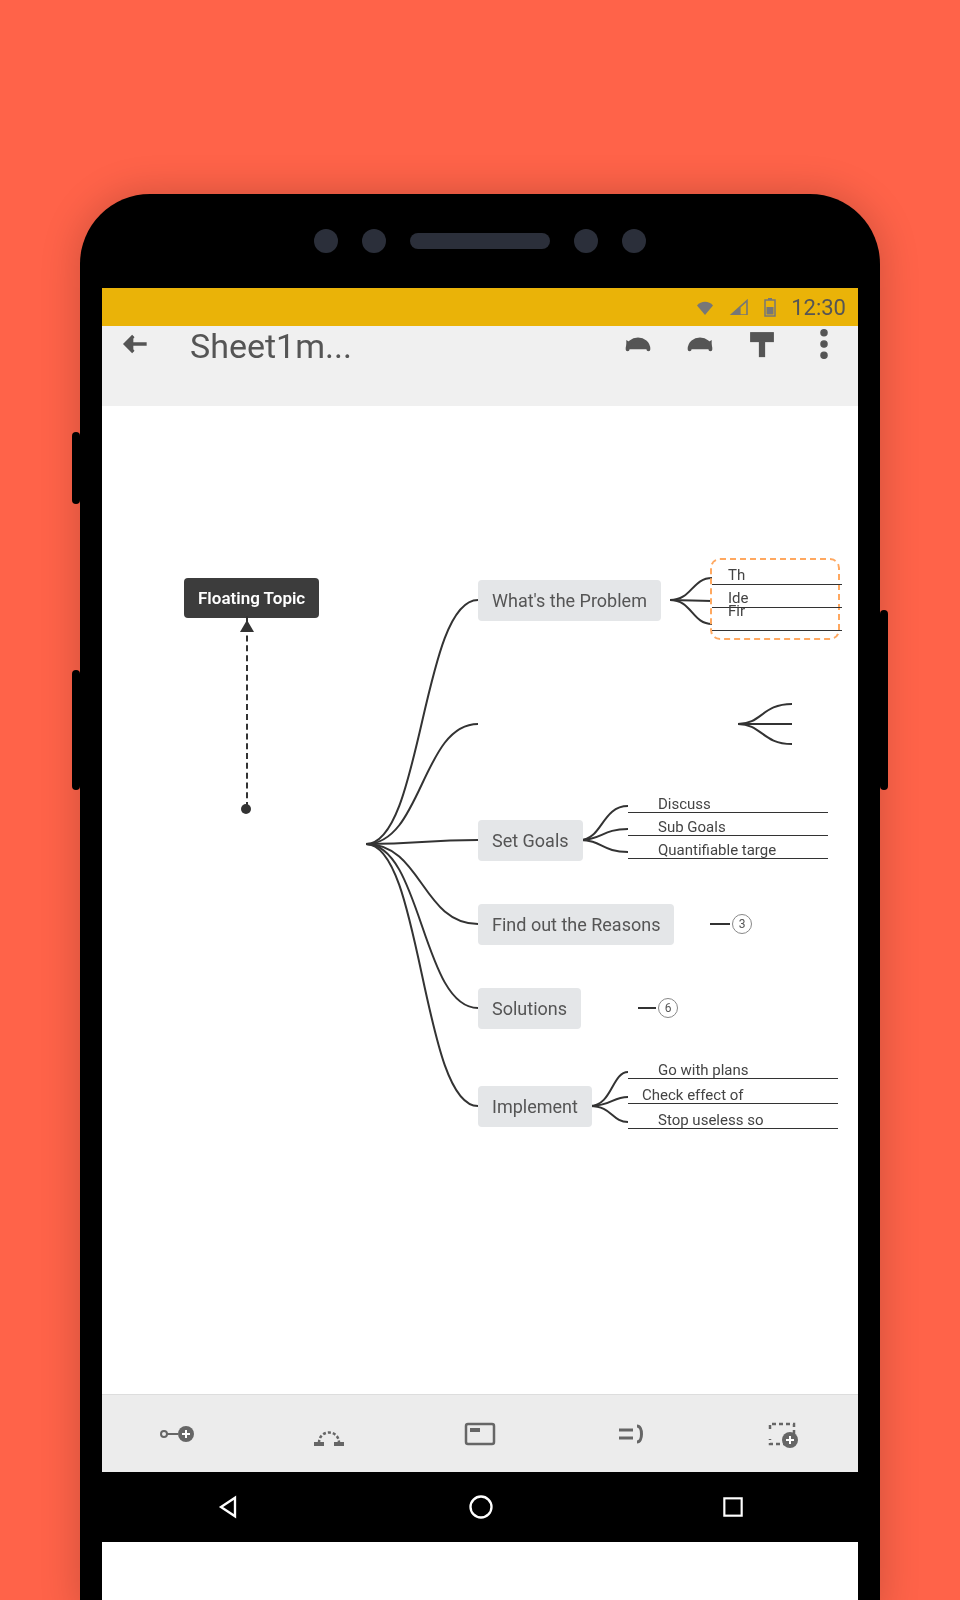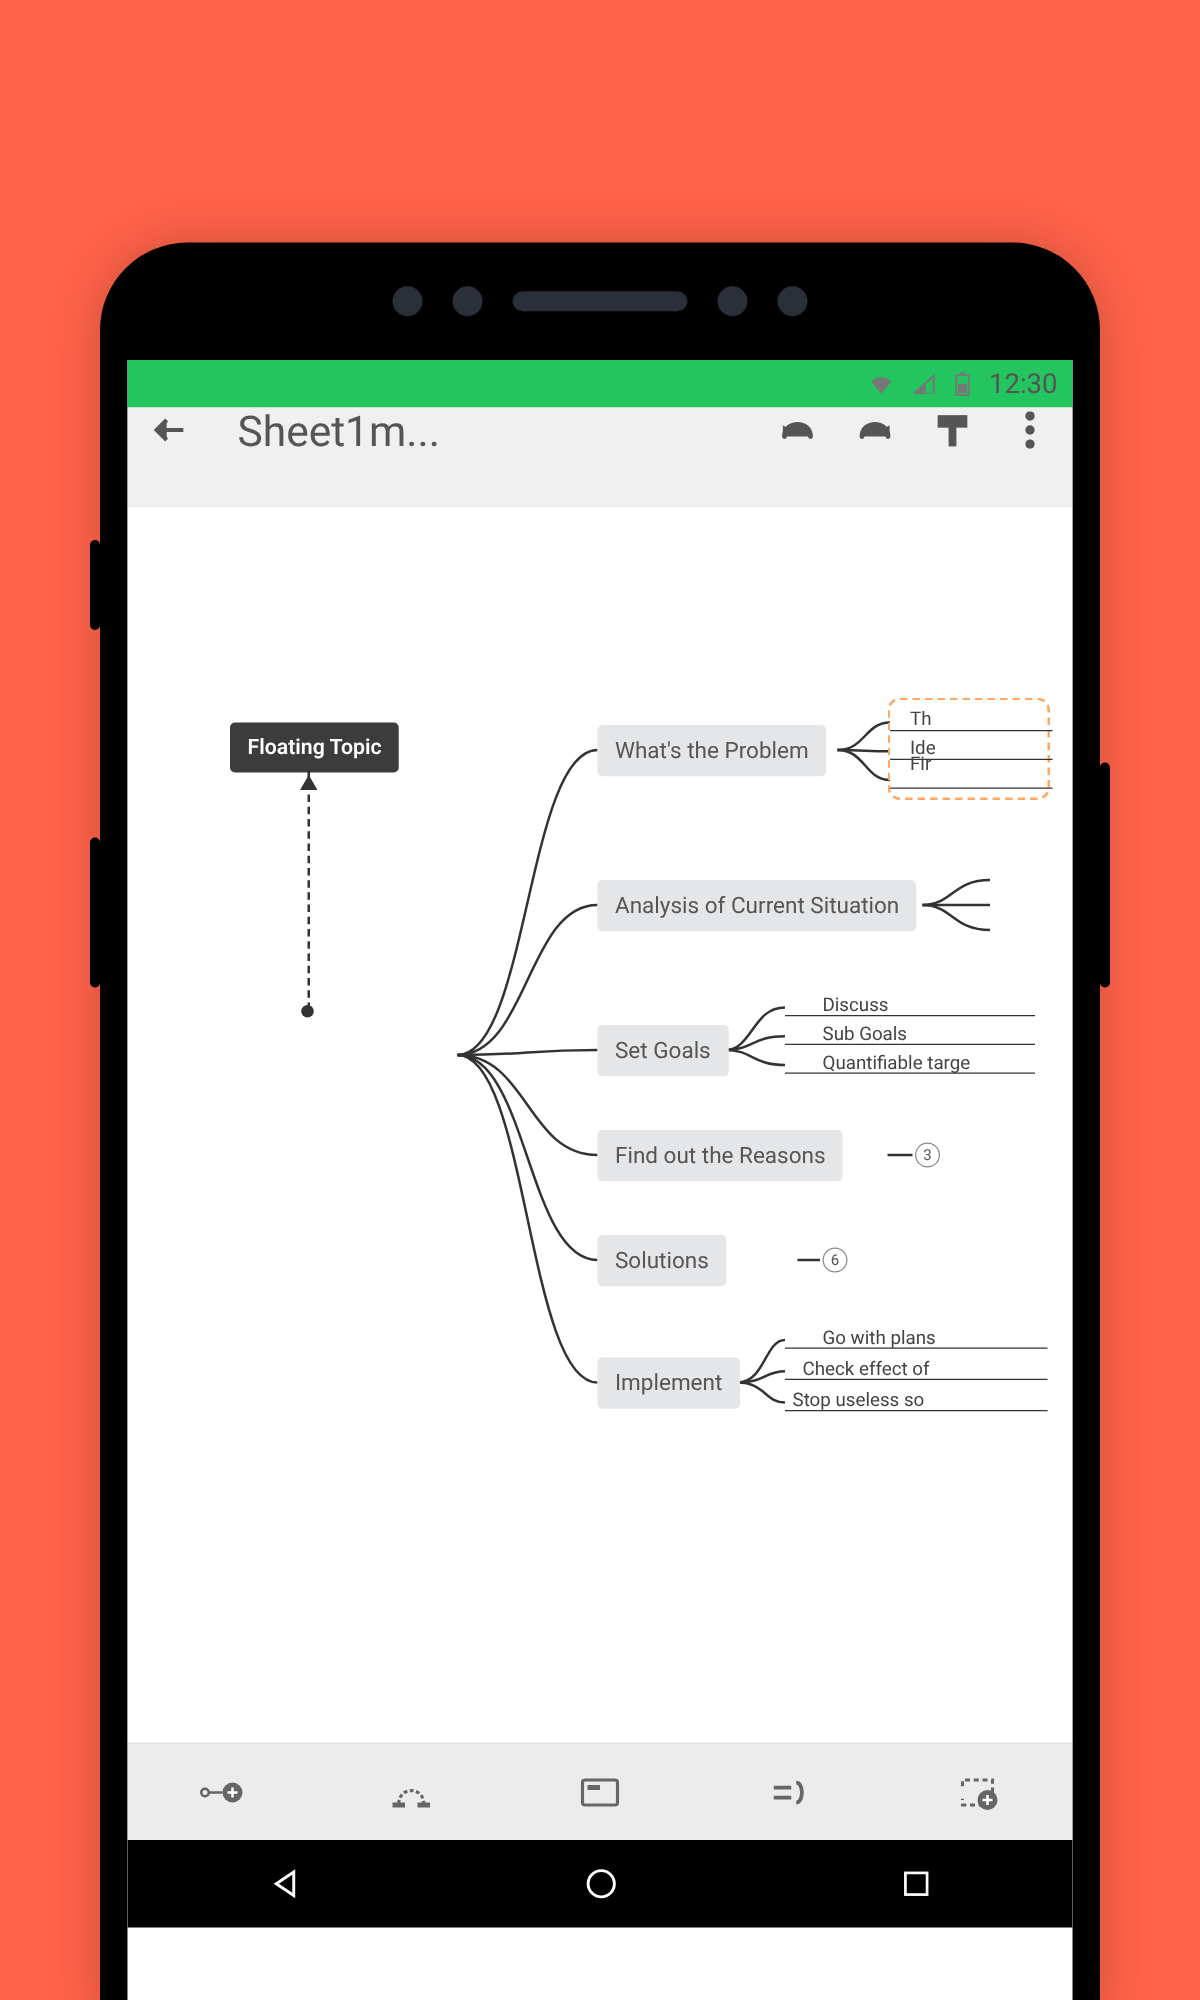--- a/index.html
+++ b/index.html
@@ -47,21 +47,21 @@
     right: 22px;
     top: 94px;
     bottom: 0;
     background: #fff;
     overflow: hidden;
   }
 
   
   .statusbar {
     height: 38px;
-    background: #22c55e;
+    background: #eab308;
     display: flex;
     align-items: center;
     justify-content: flex-end;
     padding: 14px 12px;
     gap: 14px;
     color: #555;
     font-size: 22px;
   }
   .ico-wifi, .ico-signal, .ico-batt {
     display: inline-block;
@@ -207,21 +207,21 @@
   .l3a { left: 556px; top: 389px; }
   .l3b { left: 556px; top: 412px; }
   .l3c { left: 556px; top: 435px; }
   .ll3a { left: 526px; top: 406px; width: 200px; }
   .ll3b { left: 526px; top: 429px; width: 200px; }
   .ll3c { left: 526px; top: 452px; width: 200px; }
 
   
   .l6a { left: 556px; top: 655px; }
   .l6b { left: 540px; top: 680px; }
-  .l6c { left: 532px; top: 705px; }
+  .l6c { left: 556px; top: 705px; }
   .ll6a { left: 526px; top: 672px; width: 210px; }
   .ll6b { left: 526px; top: 697px; width: 210px; }
   .ll6c { left: 526px; top: 722px; width: 210px; }
 
   svg.connectors {
     position: absolute;
     left: 0; top: 0;
     width: 100%; height: 100%;
     pointer-events: none;
   }
@@ -356,21 +356,20 @@
         </g>
       </svg>
 
       <div class="floating-topic">Floating Topic</div>
       <div class="dashed-line"></div>
       <div class="dashed-arrow"></div>
       <div class="dashed-dot"></div>
 
 
       <div class="branch-node n1">What's the Problem</div>
-      <div class="branch-node n2">Analysis of Current Situation</div>
       <div class="branch-node n3">Set Goals</div>
       <div class="branch-node n4">Find out the Reasons</div>
       <div class="branch-node n5">Solutions</div>
       <div class="branch-node n6">Implement</div>
 
       <div class="fold-badge fb4">3</div>
       <div class="fold-badge fb5">6</div>
 
       <div class="dashed-box"></div>
       <div class="leaf l1a">Th</div>

